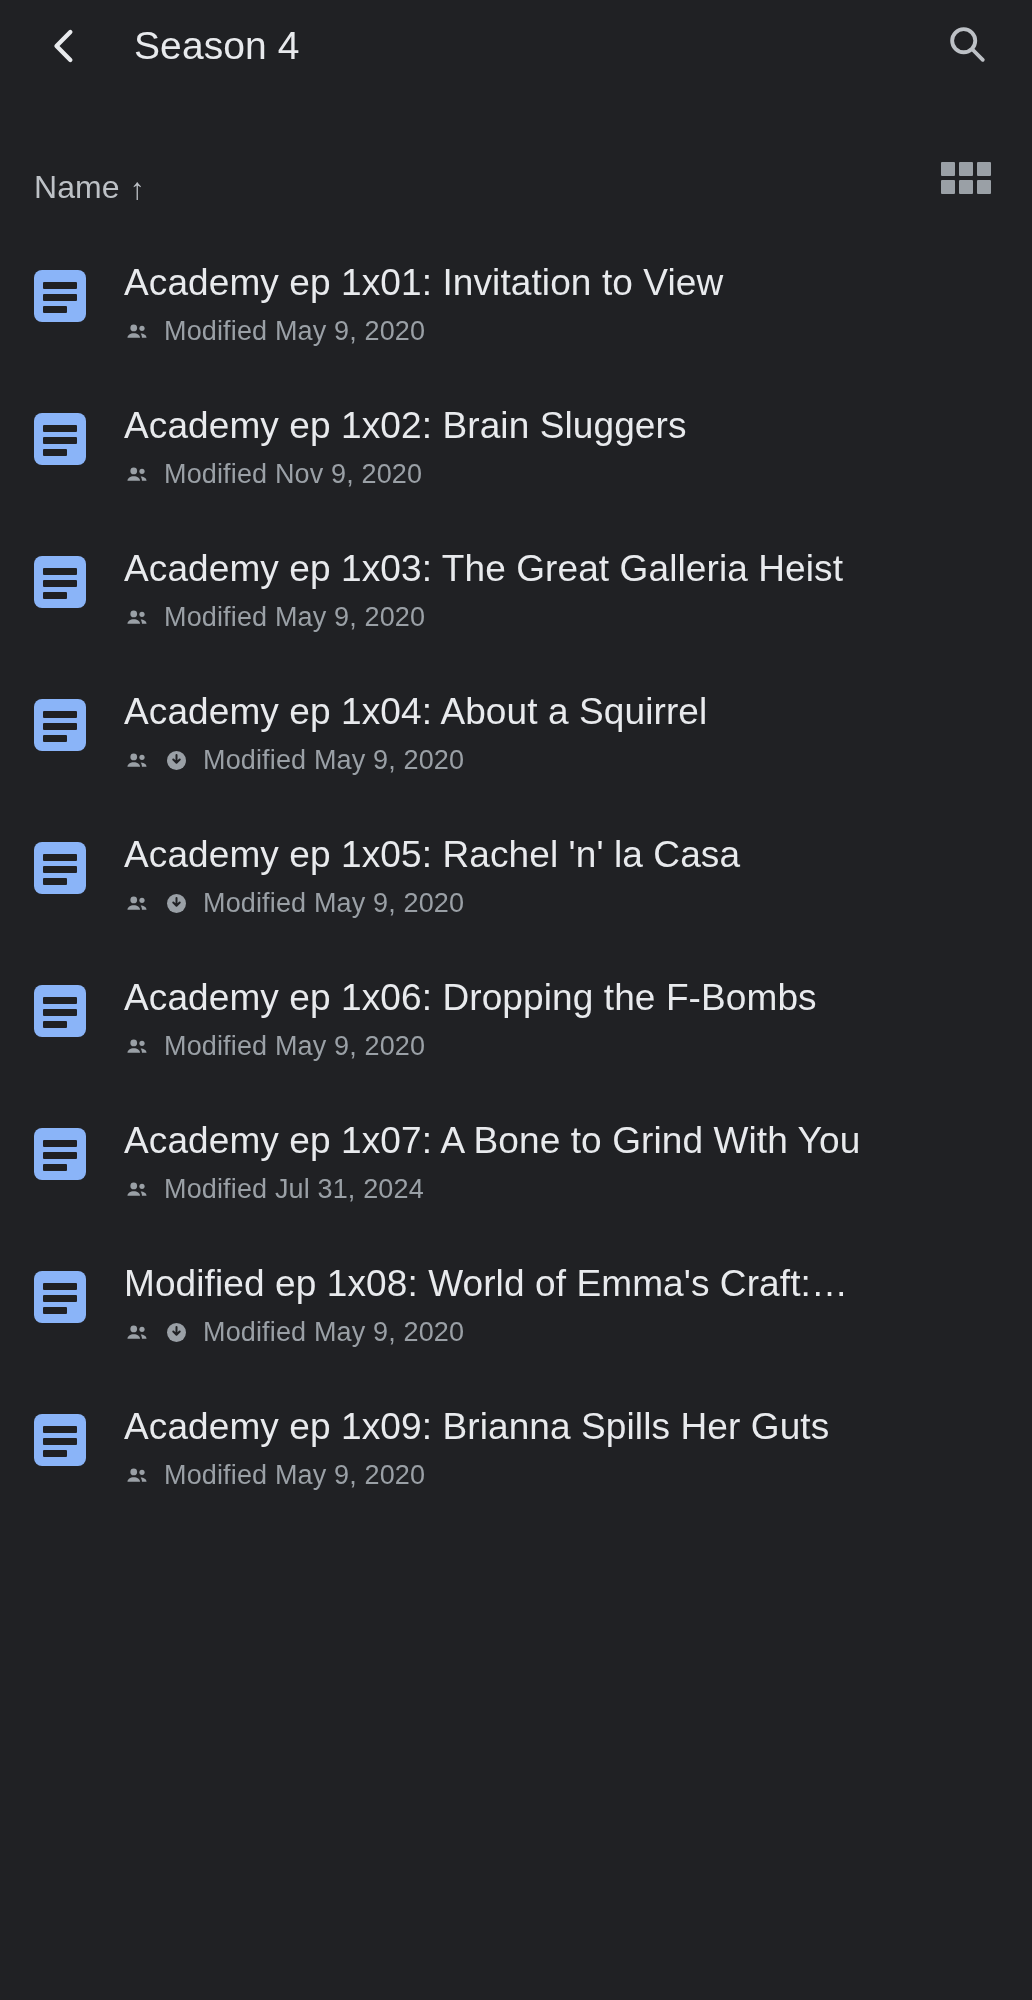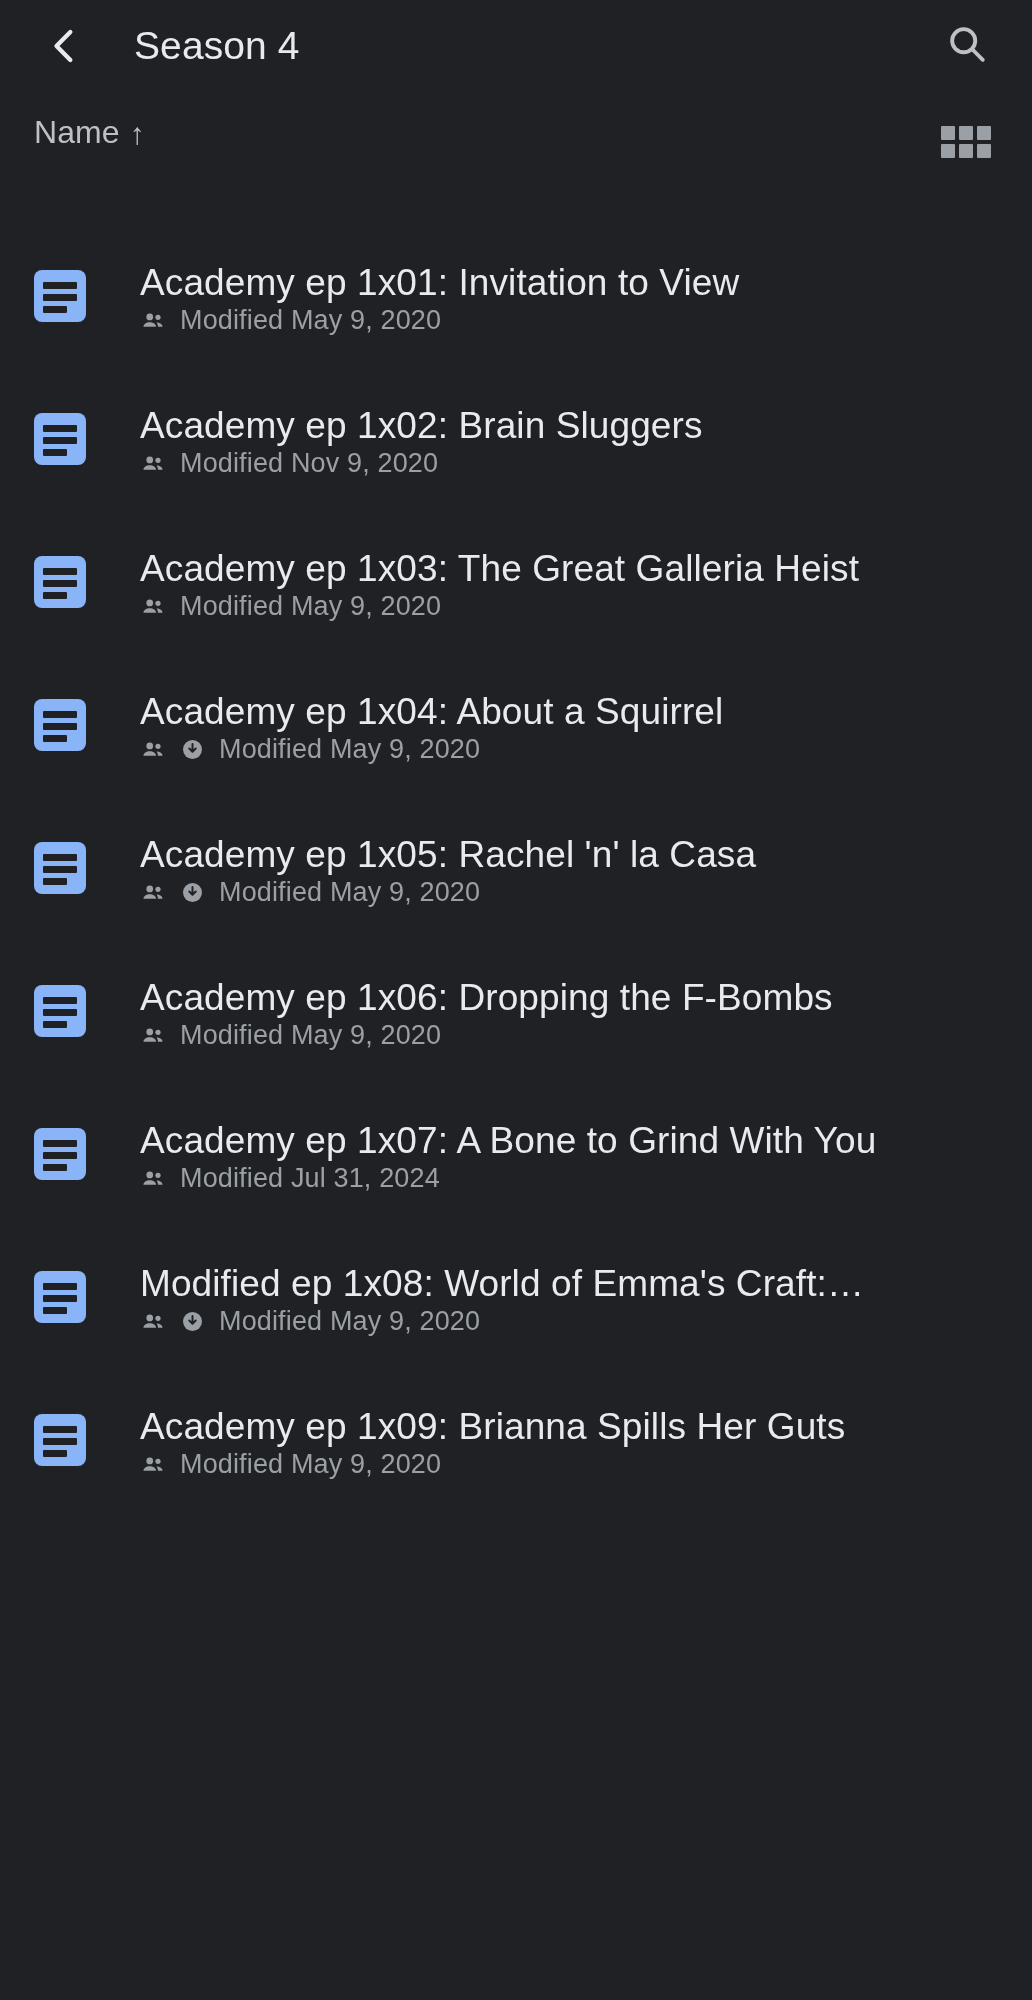--- a/index.html
+++ b/index.html
@@ -39,21 +39,21 @@
     width:62px; height:62px;
     display:flex; align-items:center; justify-content:center;
     flex:0 0 auto;
     cursor:pointer;
   }
 
   
   .sortbar {
     height:92px;
     display:flex;
-    align-items:flex-start;
+    align-items:flex-end;
     padding:0 38px 0 34px;
     margin-top:22px;
   }
   .sort-chip {
     display:flex;
     align-items:center;
     gap:10px;
     cursor:pointer;
   }
   .sort-label {
@@ -85,21 +85,20 @@
   
   .file-list {
     margin-top:26px;
   }
   .file-row {
     display:flex;
     align-items:flex-start;
     padding:26px 28px 26px 34px;
     min-height:143px;
     cursor:pointer;
-    gap:16px;
   }
   .file-icon {
     flex:0 0 auto;
     width:52px; height:52px;
     margin-top:12px;
     margin-right:38px;
     border-radius:8px;
     background:#8ab4f8;
     position:relative;
   }
@@ -123,20 +122,21 @@
   .file-title {
     font-size:37px;
     color:#e8eaed;
     line-height:1.22;
     letter-spacing:0.1px;
     white-space:nowrap;
     overflow:hidden;
     text-overflow:ellipsis;
   }
   .file-meta {
+    margin-top:11px;
     display:flex;
     align-items:center;
     gap:0;
   }
   .meta-icon {
     flex:0 0 auto;
     display:flex;
     align-items:center;
     justify-content:center;
     margin-right:14px;

